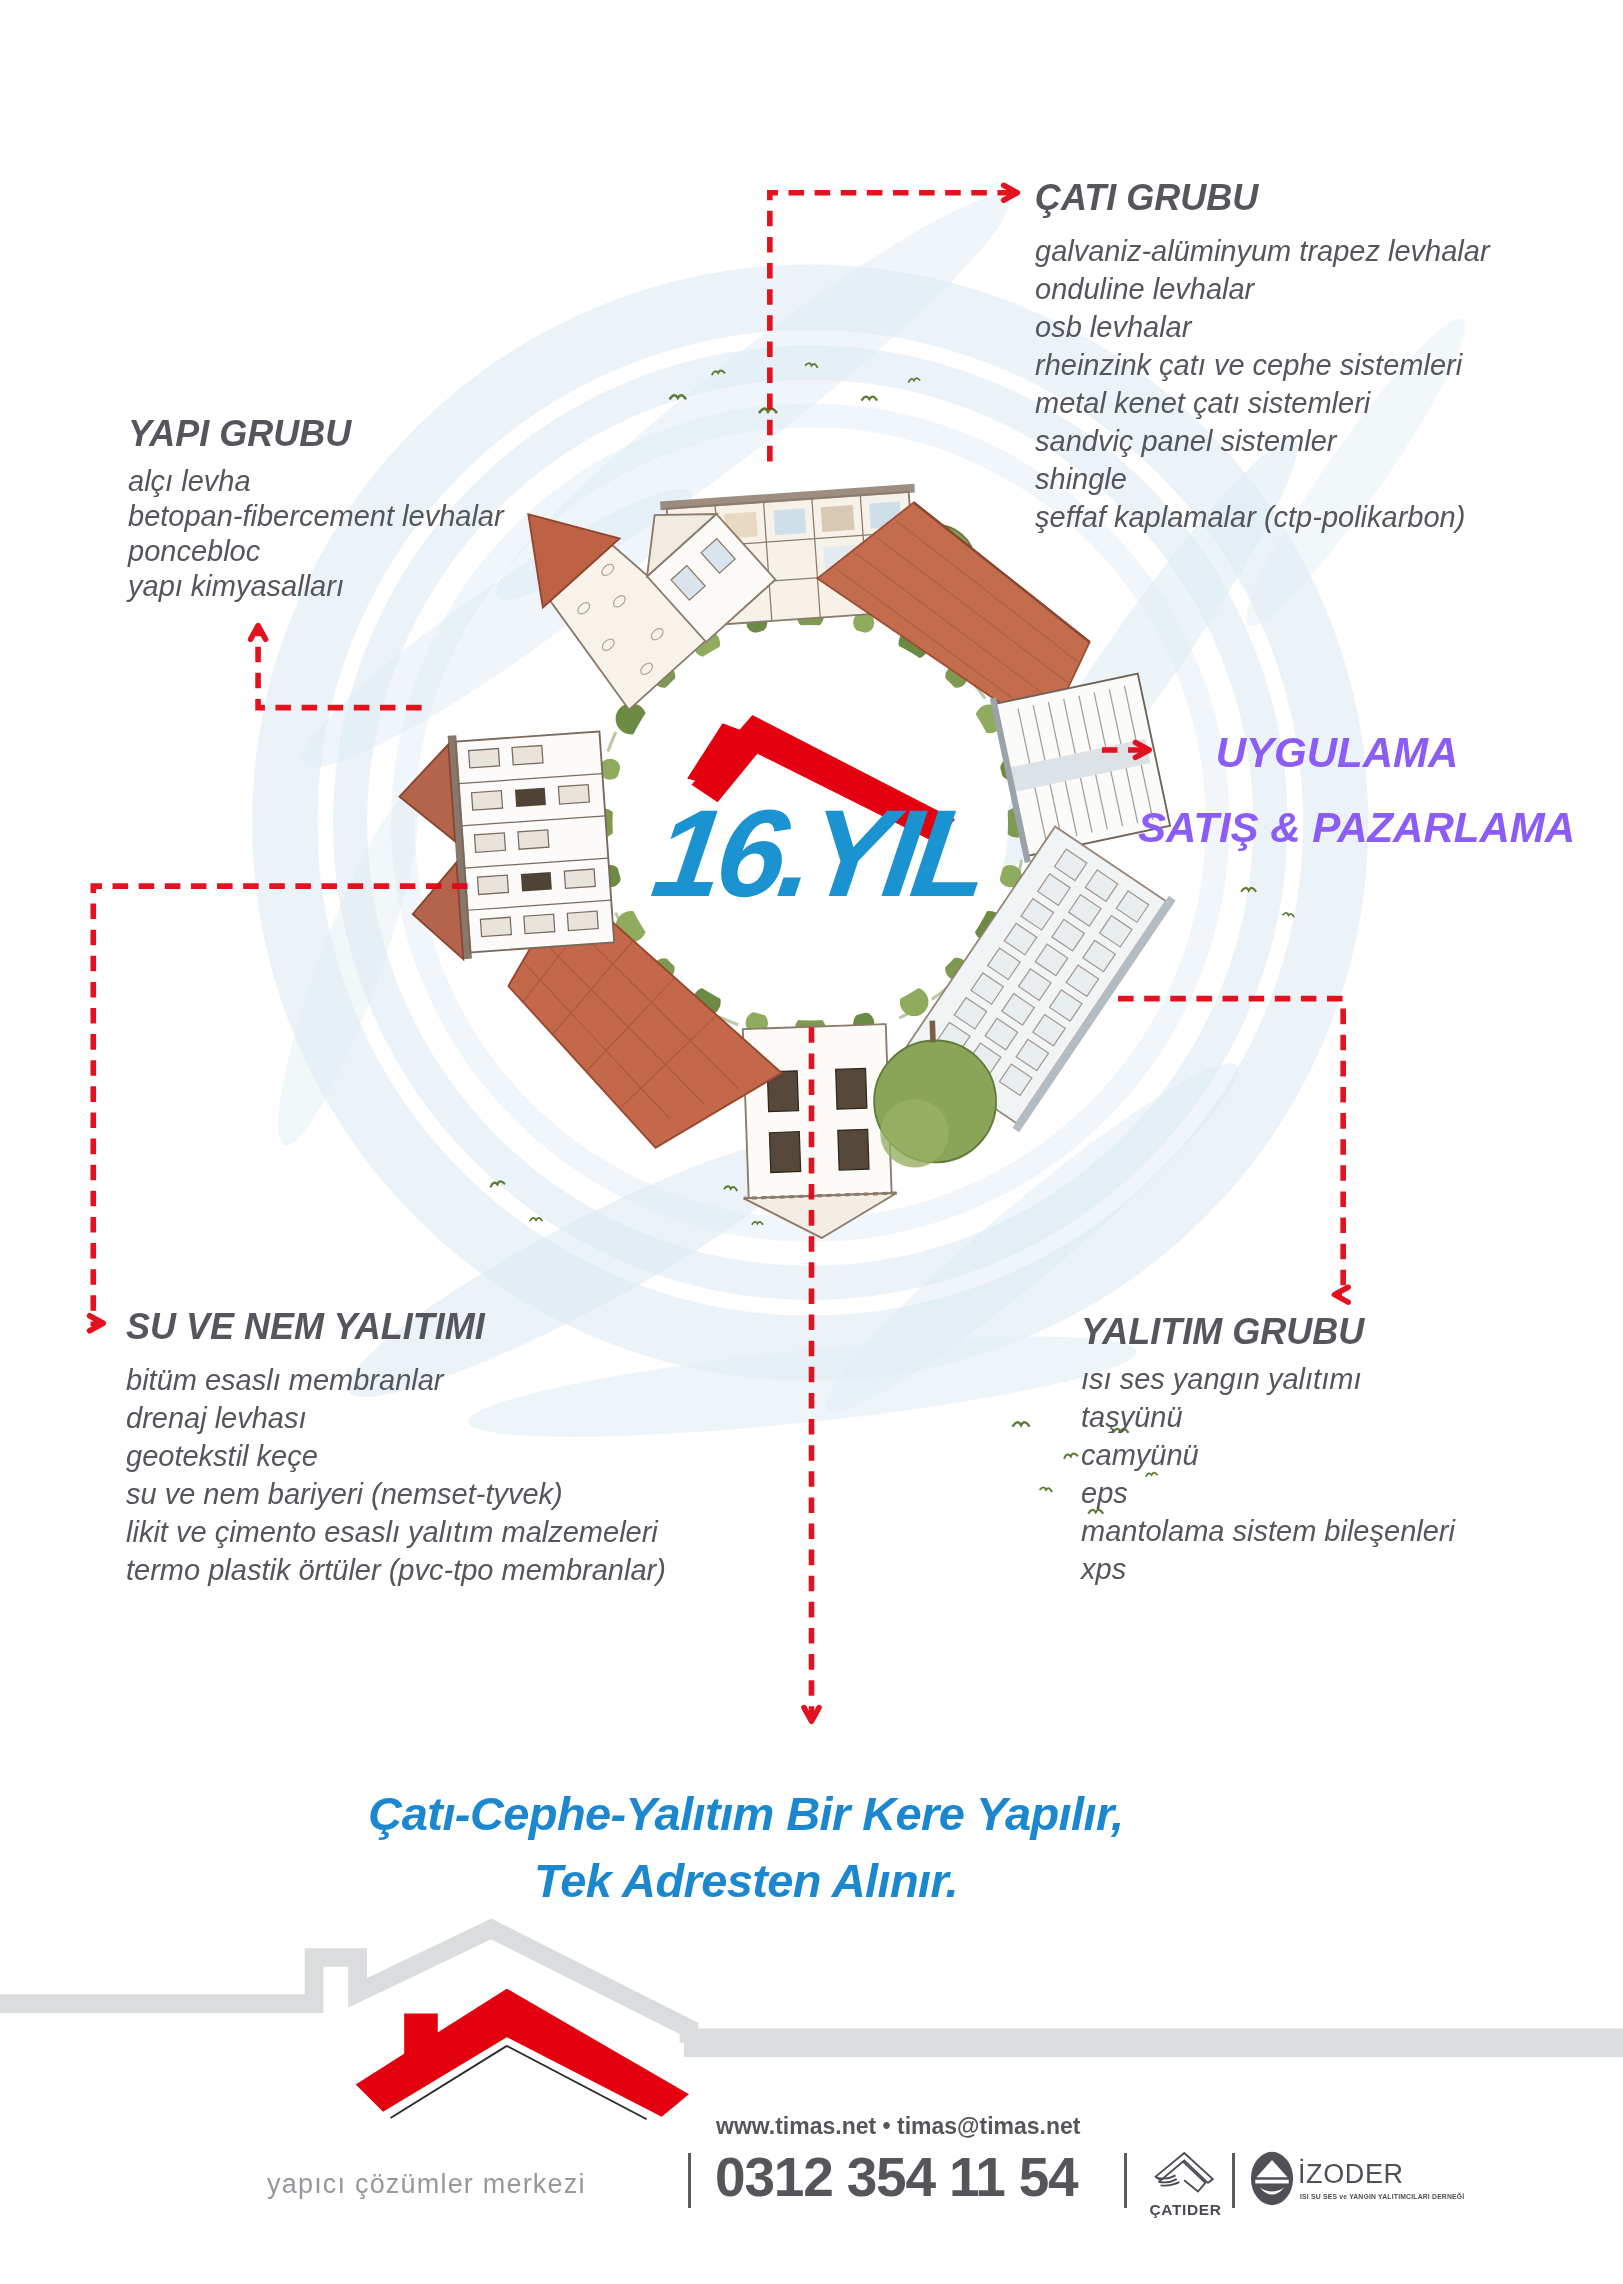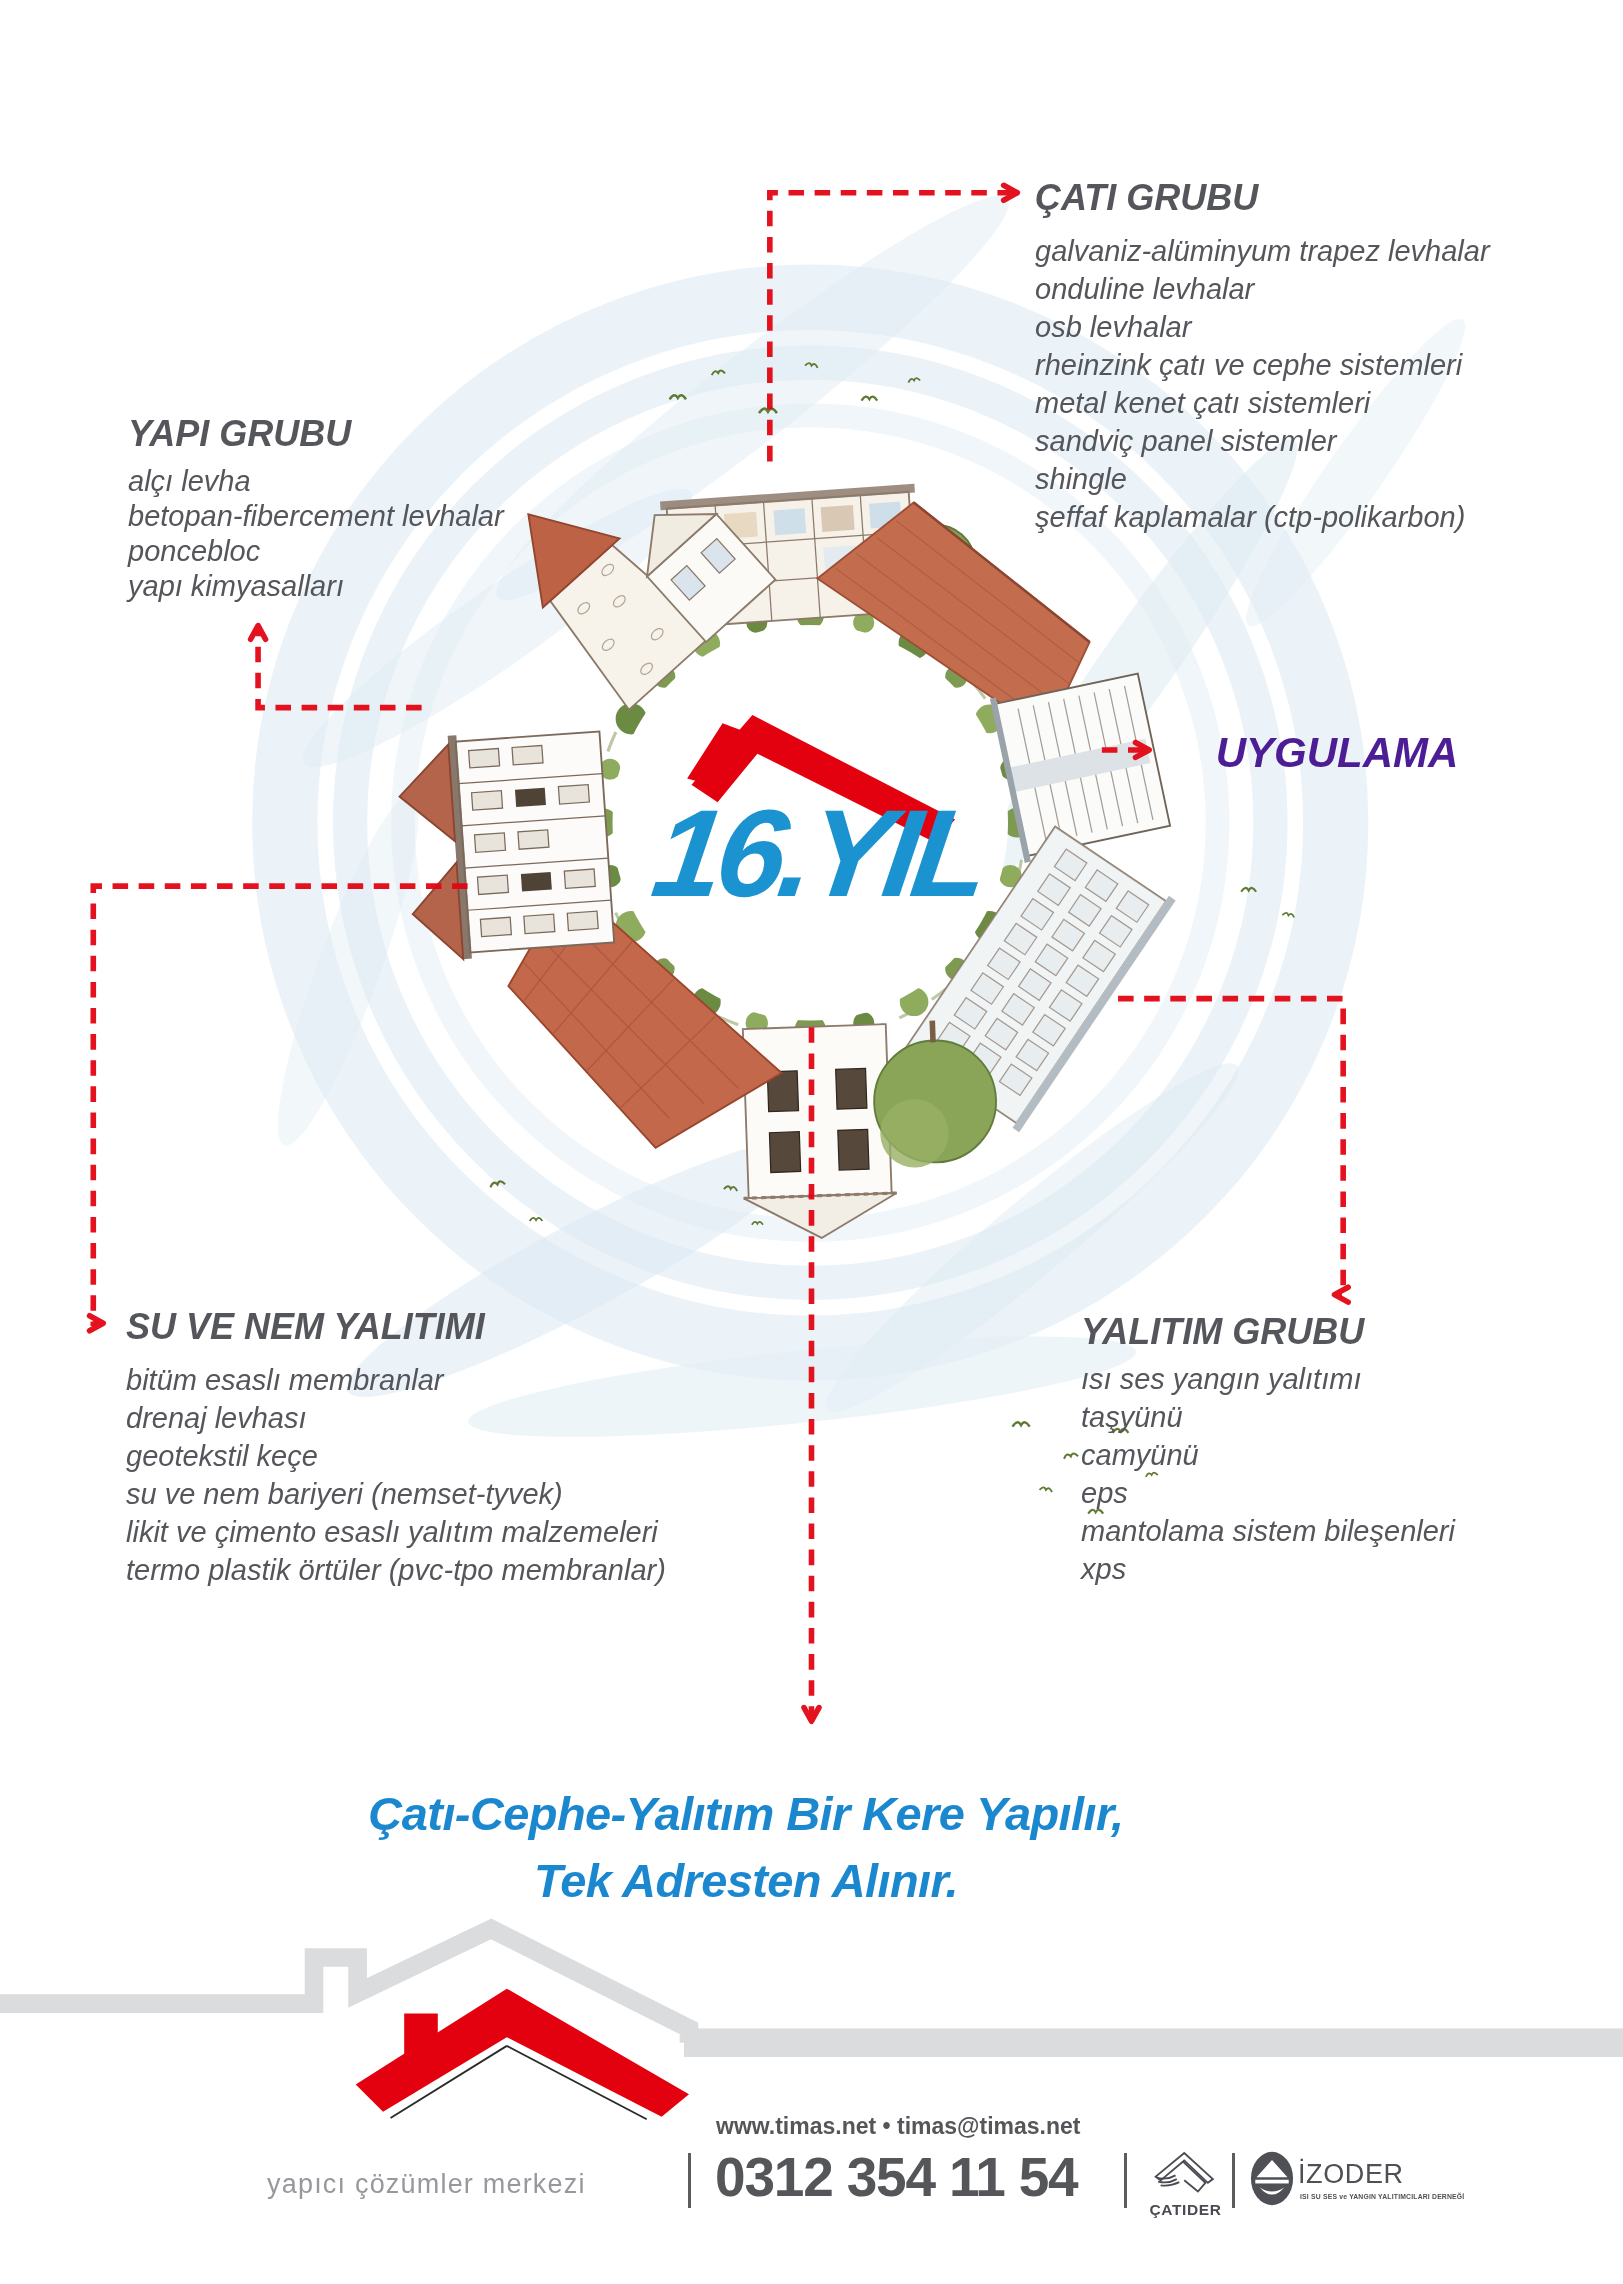--- a/index.html
+++ b/index.html
@@ -5,21 +5,21 @@
   html,body{margin:0;padding:0;background:#fff;}
   .page{position:relative;width:1623px;height:2284px;background:#ffffff;overflow:hidden;
         font-family:"Liberation Sans",sans-serif;color:#54565B;}
   svg.bg{position:absolute;left:0;top:0;width:1623px;height:2284px;}
   .abs{position:absolute;}
   
   .sec-title{font-style:italic;font-weight:700;font-size:36px;line-height:37px;color:#54565B;white-space:nowrap;}
   .sec-list{font-style:italic;font-weight:400;font-size:29px;color:#54565B;white-space:nowrap;}
   .sec-list .li{line-height:38px;}
   .sec-yapi .li{line-height:35px;}
-  .uygulama{font-style:italic;font-weight:700;font-size:42px;line-height:75px;color:#4c1d95;text-align:center;white-space:nowrap;}
+  .uygulama{font-style:italic;font-weight:700;font-size:42px;line-height:75px;color:#8b5cf6;text-align:center;white-space:nowrap;}
   .tagline{left:0;top:1780px;width:1492px;text-align:center;font-style:italic;font-weight:700;
            font-size:47px;line-height:67px;color:#1A87CF;letter-spacing:-0.6px;}
   
   .badge-16{left:655px;top:788px;width:311px;text-align:center;font-style:italic;font-weight:700;
             font-size:124px;line-height:131px;color:#1B93D0;letter-spacing:-6.2px;transform:skewX(-8deg);}
   
   .brand{left:256px;top:2028px;font-weight:700;font-size:153px;line-height:153px;color:#219FD9;letter-spacing:-7.5px;}
   .brand-tag{left:267px;top:2169px;font-weight:400;font-size:27px;letter-spacing:1.2px;color:#97989C;white-space:nowrap;}
   .www{left:716px;top:2113px;font-weight:700;font-size:23px;color:#55565A;white-space:nowrap;}
   .phone{left:715px;top:2147px;font-weight:700;font-size:55px;line-height:60px;letter-spacing:-1.2px;color:#55565A;white-space:nowrap;}
@@ -303,20 +303,21 @@
 
     <div class="li">alçı levha</div>
         <div class="li">betopan-fibercement levhalar</div>
         <div class="li">poncebloc</div>
         <div class="li">yapı kimyasalları</div>
       </div>
   </div>
 
   <div class="abs uygulama" style="left:1138px;top:715px;width:398px;">
     <div>UYGULAMA</div>
+    <div>SATIŞ &amp; PAZARLAMA</div>
   </div>
 
   <div class="abs" style="left:126px;top:1308px;">
     <div class="sec-title">SU VE NEM YALITIMI</div>
     <div class="sec-list" style="margin-top:16px;">
 
     <div class="li">bitüm esaslı membranlar</div>
         <div class="li">drenaj levhası</div>
         <div class="li">geotekstil keçe</div>
         <div class="li">su ve nem bariyeri (nemset-tyvek)</div>

